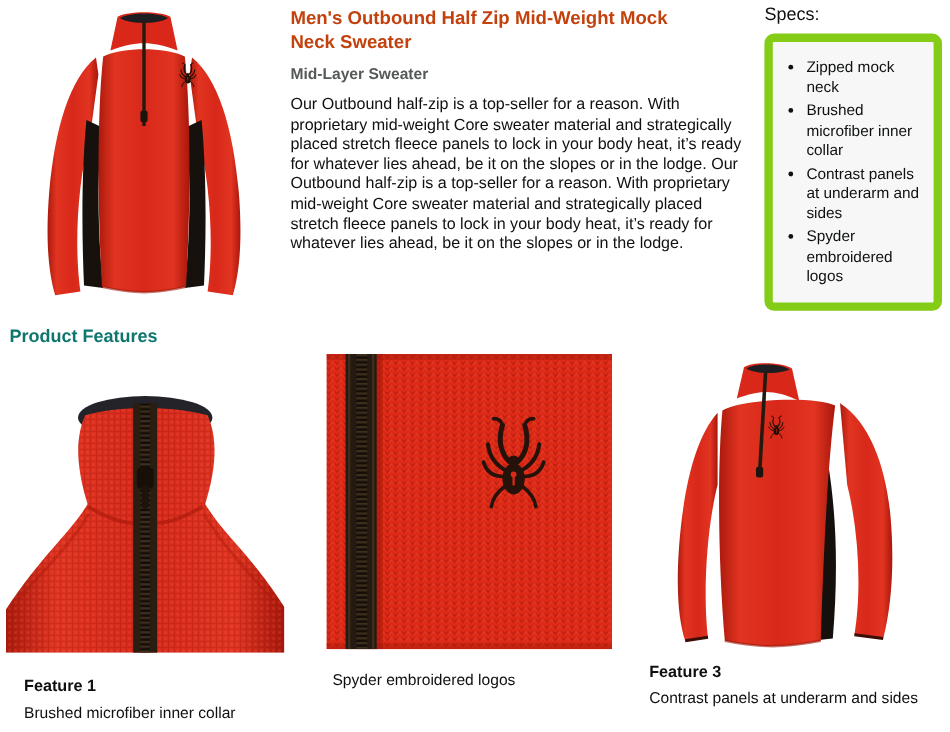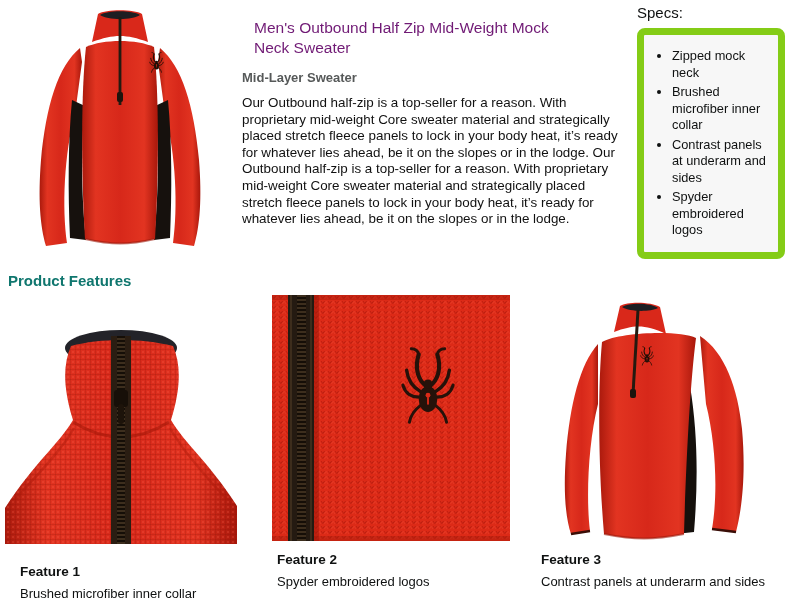--- a/index.html
+++ b/index.html
@@ -3,21 +3,21 @@
 <meta charset="utf-8">
 <style>
   html,body{margin:0;padding:0;background:#fff;}
   .page{
     position:relative;width:792px;height:610px;background:#ffffff;overflow:hidden;
     font-family:"Liberation Sans",sans-serif;color:#0f1111;
   }
   figure{margin:0;padding:0;}
   .hero{position:absolute;left:8px;top:2px;width:224px;height:252px;}
   .title-block{position:absolute;left:242px;top:6px;width:378px;}
-  .product-title{margin:12px;font-size:15.5px;line-height:20px;font-weight:normal;color:#701a75;width:330px;}
+  .product-title{margin:0;font-size:15.5px;line-height:20px;font-weight:bold;color:#c2410c;width:330px;}
   .product-subtitle{margin-top:8px;font-size:13px;font-weight:bold;color:#565959;}
   .product-desc{margin:10px 0 0 0;font-size:13.4px;line-height:16.6px;color:#111;}
   .specs{position:absolute;left:617px;top:4px;width:148px;padding-left:20px;}
   .specs-heading{font-size:15px;color:#0f1111;}
   .specs-box{margin-top:7px;background:#f7f7f7;border:7px solid #84cc16;border-radius:8px;padding:10px 8px 10px 4px;}
   .specs-box ul{margin:0;padding:0 0 0 24px;}
   .specs-box li{font-size:12.8px;line-height:16.5px;margin:3px 0;color:#0f1111;}
   .features-heading{position:absolute;left:8px;top:272px;margin:0;font-size:15px;font-weight:bold;color:#0f766e;}
   .f-img1{position:absolute;left:5px;top:294px;width:232px;height:250px;}
   .f-img2{position:absolute;left:272px;top:295px;width:238px;height:246px;}
@@ -158,21 +158,20 @@
       <path d="M31,240 L50,237" stroke="#3a0e07" stroke-width="2.5" fill="none"></path>
       <path d="M172,235 L196,238" stroke="#3a0e07" stroke-width="2.5" fill="none"></path>
     </svg>
   </figure>
 
   <div class="caption cap1">
     <div class="feature-label">Feature 1</div>
     <div class="feature-text">Brushed microfiber inner collar</div>
   </div>
   <div class="caption cap2">
-    <div class="feature-label">Feature 2</div>
     <div class="feature-text">Spyder embroidered logos</div>
   </div>
   <div class="caption cap3">
     <div class="feature-label">Feature 3</div>
     <div class="feature-text">Contrast panels at underarm and sides</div>
   </div>
 
 </div>
 
 </body></html>

